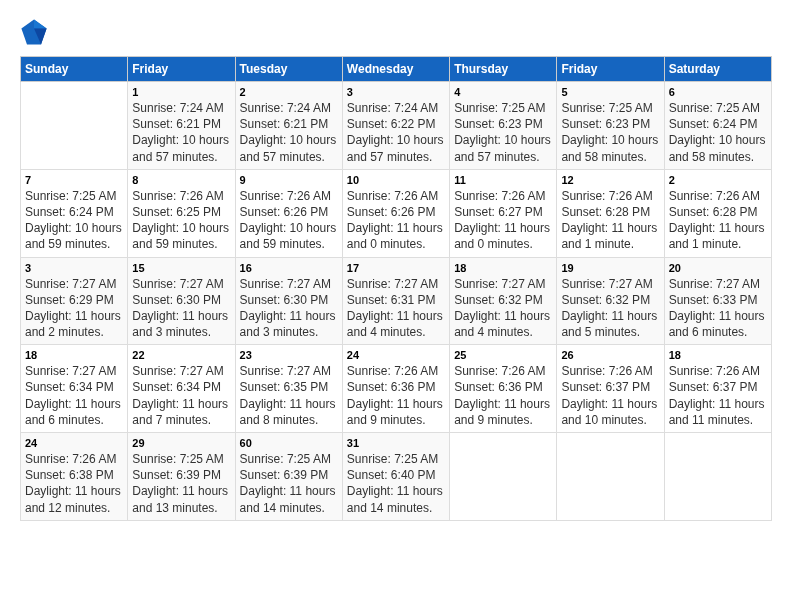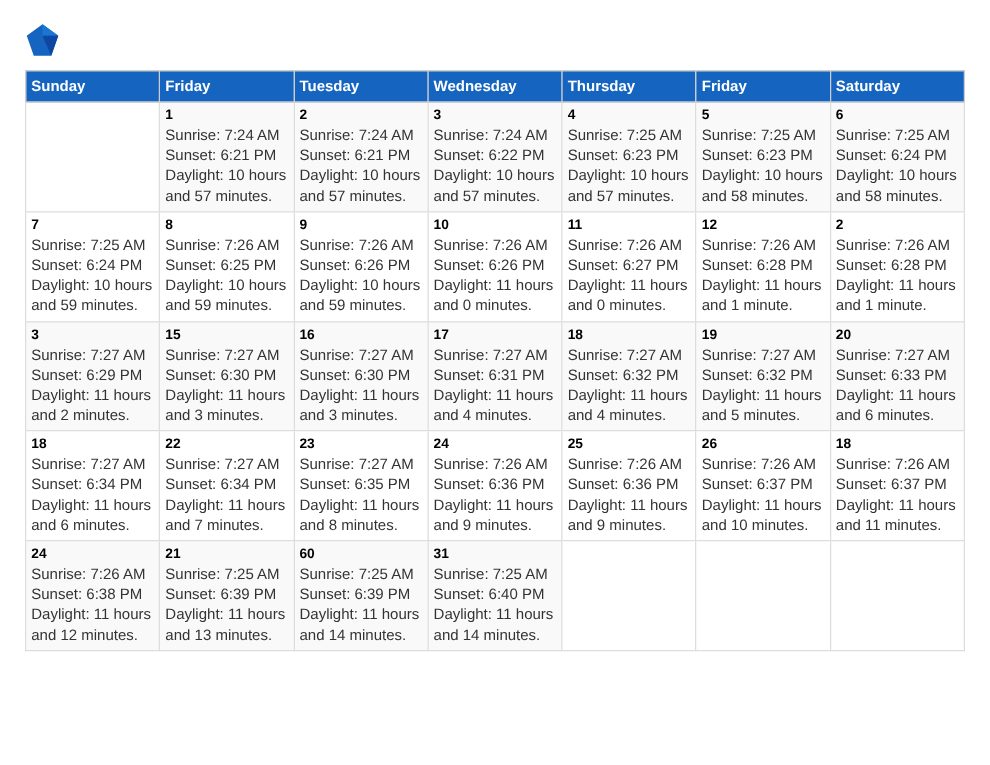--- a/index.html
+++ b/index.html
@@ -249,21 +249,21 @@
             <span class="day-num">18</span>
             <div class="day-info">Sunrise: 7:26 AM<br>Sunset: 6:37 PM<br>Daylight: 11 hours<br>and 11 minutes.</div>
           </td>
         </tr>
         <tr>
           <td>
             <span class="day-num">24</span>
             <div class="day-info">Sunrise: 7:26 AM<br>Sunset: 6:38 PM<br>Daylight: 11 hours<br>and 12 minutes.</div>
           </td>
           <td>
-            <span class="day-num">21</span>
+            <span class="day-num">29</span>
             <div class="day-info">Sunrise: 7:25 AM<br>Sunset: 6:39 PM<br>Daylight: 11 hours<br>and 13 minutes.</div>
           </td>
           <td>
             <span class="day-num">60</span>
             <div class="day-info">Sunrise: 7:25 AM<br>Sunset: 6:39 PM<br>Daylight: 11 hours<br>and 14 minutes.</div>
           </td>
           <td>
             <span class="day-num">31</span>
             <div class="day-info">Sunrise: 7:25 AM<br>Sunset: 6:40 PM<br>Daylight: 11 hours<br>and 14 minutes.</div>
           </td>

